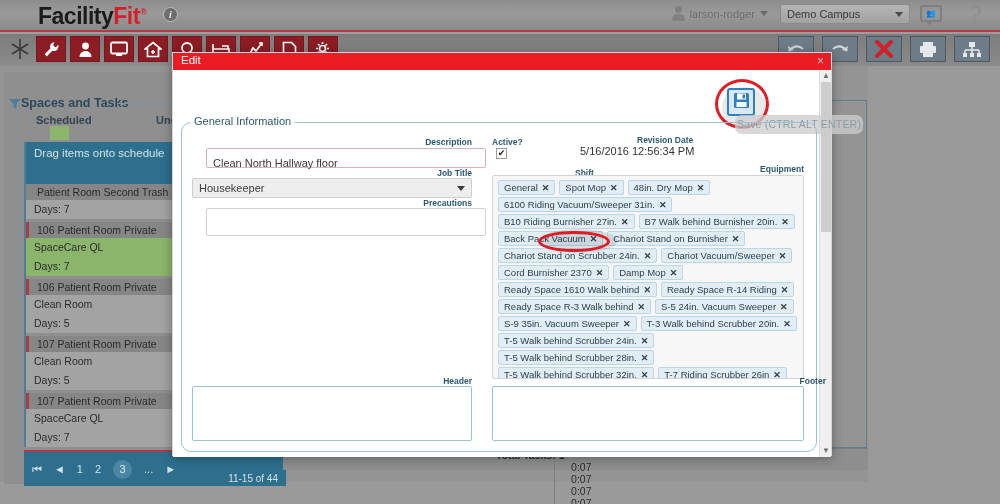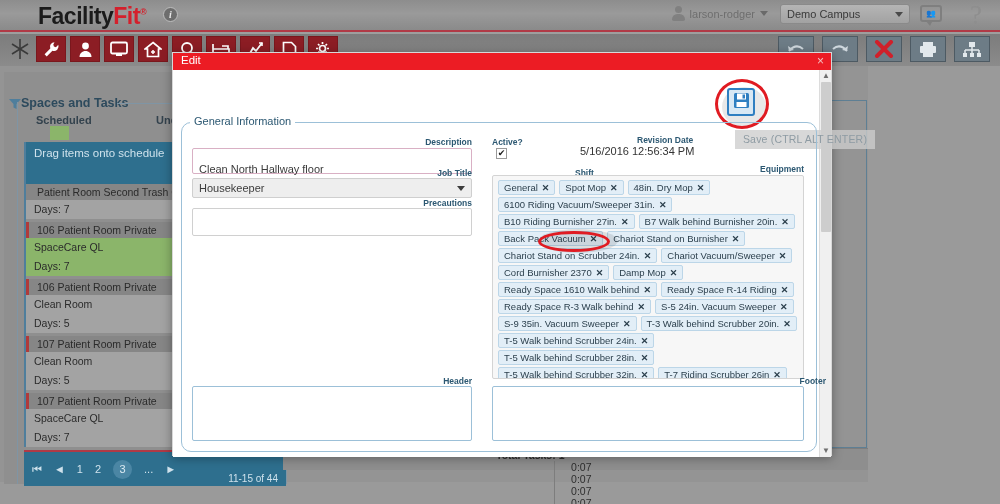--- a/index.html
+++ b/index.html
@@ -229,24 +229,25 @@
     position:absolute; left:9px; top:5px;
     width:28px; height:28px; background:#d8e8f4;
     border:2px solid #2f7fc1; border-radius:3px;
     display:flex;align-items:center;justify-content:center;
   }
   .save-shadow {
     position:absolute; left:4px; top:4px; width:44px; height:40px;
     border-radius:50%; background:rgba(0,0,0,.09);
   }
   .tooltip {
-    position:absolute; left:562px; top:60px; width:140px; height:19px;
+    position:absolute; left:562px; top:45px; width:128px; height:19px;
     background:rgba(205,205,205,.78); color:#8e9ba3;
     font-size:10.5px; text-align:center; line-height:19px;
     letter-spacing:.2px;
+    border-radius:7px;
   }
 
   
   .fieldset {
     position:absolute; left:8px; top:52px; width:636px; height:330px;
     border:1px solid #9cc0d8; border-radius:10px;
   }
   .fs-legend {
     position:absolute; left:8px; top:-8px; background:#fff;
     font-size:11px; color:#2c5872; padding:0 4px;
@@ -255,21 +256,21 @@
   .lbl-r {
     position:absolute; font-size:8.5px; font-weight:bold; color:#2c5872;
     text-align:right;
   }
   .lbl-c {
     position:absolute; font-size:8.5px; font-weight:bold; color:#2c5872;
   }
   .txt {
     position:absolute; height:20px; background:#fff;
     border:1px solid #d9b0c4; border-radius:2px;
-    font-size:11px; color:#3a3a3a; padding:12px 6px; line-height:16px;
+    font-size:11px; color:#3a3a3a; padding:6px 6px; line-height:16px;margin-left:14px;
   }
   .txt.plain { border:1px solid #d0d0d0; }
   .sel {
     position:absolute; height:20px; background:#eeeeee;
     border:1px solid #cfcfcf; border-radius:2px;
     font-size:11px; color:#3c3c3c; padding:2px 6px;
     display:flex; align-items:center; justify-content:space-between;
   }
   .sel .cv { width:0;height:0;border-left:4px solid transparent;border-right:4px solid transparent;border-top:5px solid #3c3c3c;}
   .chk {

